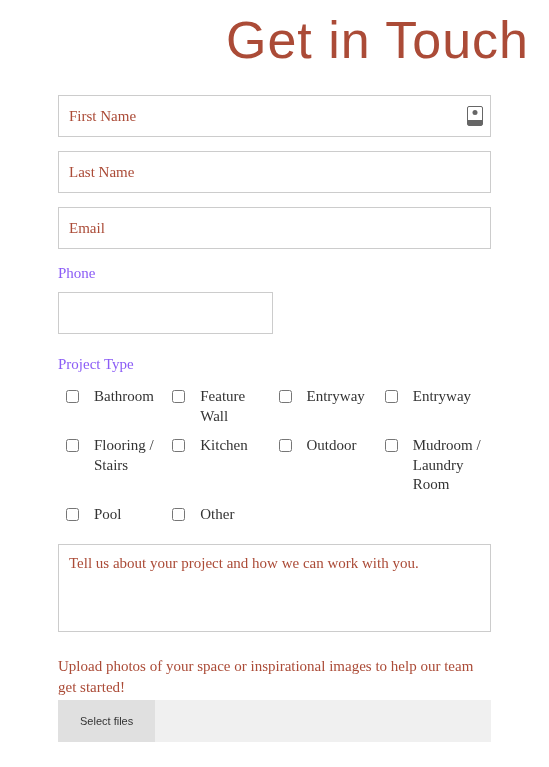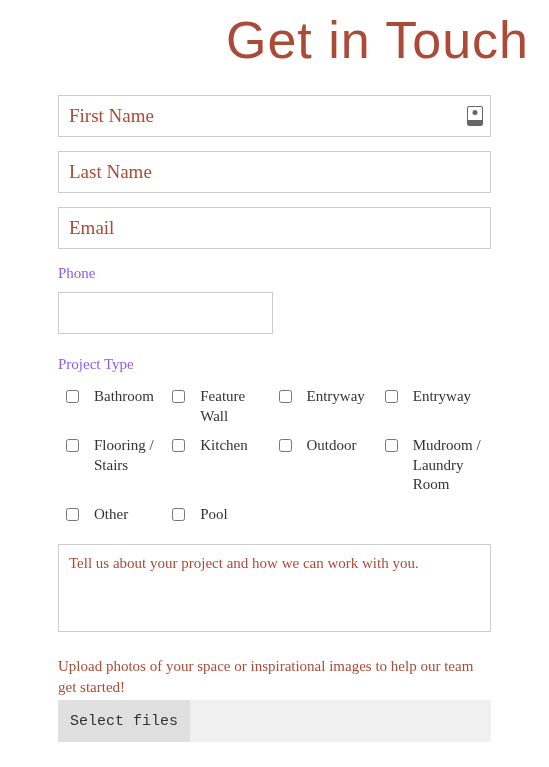--- a/index.html
+++ b/index.html
@@ -19,21 +19,21 @@
     margin: 10px 0 25px;
     font-family: Liberation Sans, sans-serif;
   }
   .form { padding: 0 38px; }
   .input {
     width: 100%;
     height: 42px;
     border: 1px solid #ccc;
     padding: 12px 10px;
     margin-bottom: 14px;
-    font-size: 19px;
+    font-size: 15px;
     color: #a64c3b;
     background: #fff;
     font-family: Georgia, serif;
     position: relative;
   }
   .input::placeholder { color: #ab4b37; opacity: 1; }
   .input-wrap { position: relative; }
   .contact-icon {
     position: absolute;
     right: 8px;
@@ -115,24 +115,24 @@
   }
   .uploader {
     background: #f0f0f0;
     height: 42px;
     display: flex;
     align-items: stretch;
   }
   .selbtn {
     background: #e0e0e0;
     color: #333;
-    font-size: 15px;
-    font-family: Liberation Mono, monospace;
+    font-size: 11px;
+    font-family: Liberation Sans, sans-serif;
     border: none;
-    padding: 0 12px;
+    padding: 0 22px;
     cursor: pointer;
   }
 </style>
 </head>
 <body>
 
 <h1 class="title">Get in Touch</h1>
 
 <div class="form">
 
@@ -178,25 +178,25 @@
     <label class="ck">
         <input type="checkbox" style="">
         <span>Outdoor</span>
       </label>
     <label class="ck">
         <input type="checkbox" style="">
         <span>Mudroom / Laundry Room</span>
       </label>
     <label class="ck">
         <input type="checkbox" style="">
+        <span>Pool</span>
+      </label>
+    <label class="ck">
+        <input type="checkbox" style="">
         <span>Other</span>
-      </label>
-    <label class="ck">
-        <input type="checkbox" style="">
-        <span>Pool</span>
       </label>
   </div>
 
   <textarea class="ta" placeholder="Tell us about your project and how we can work with you." style=""></textarea>
 
   <label class="upload-label">Upload photos of your space or inspirational images to help our team get started!</label>
 
   <div class="uploader">
     <button class="selbtn">Select files</button>
   </div>

